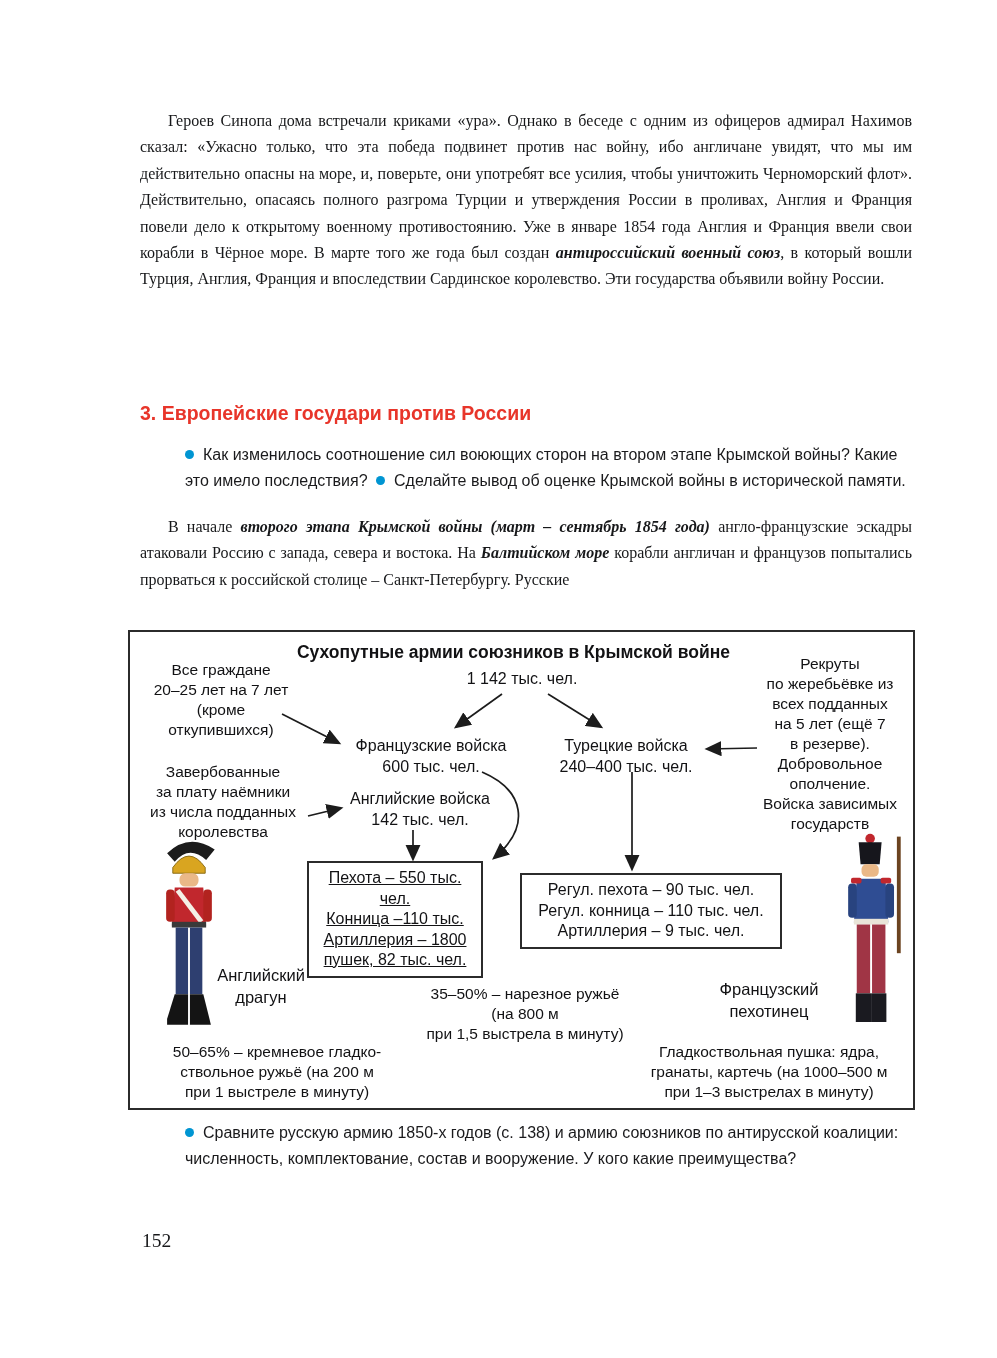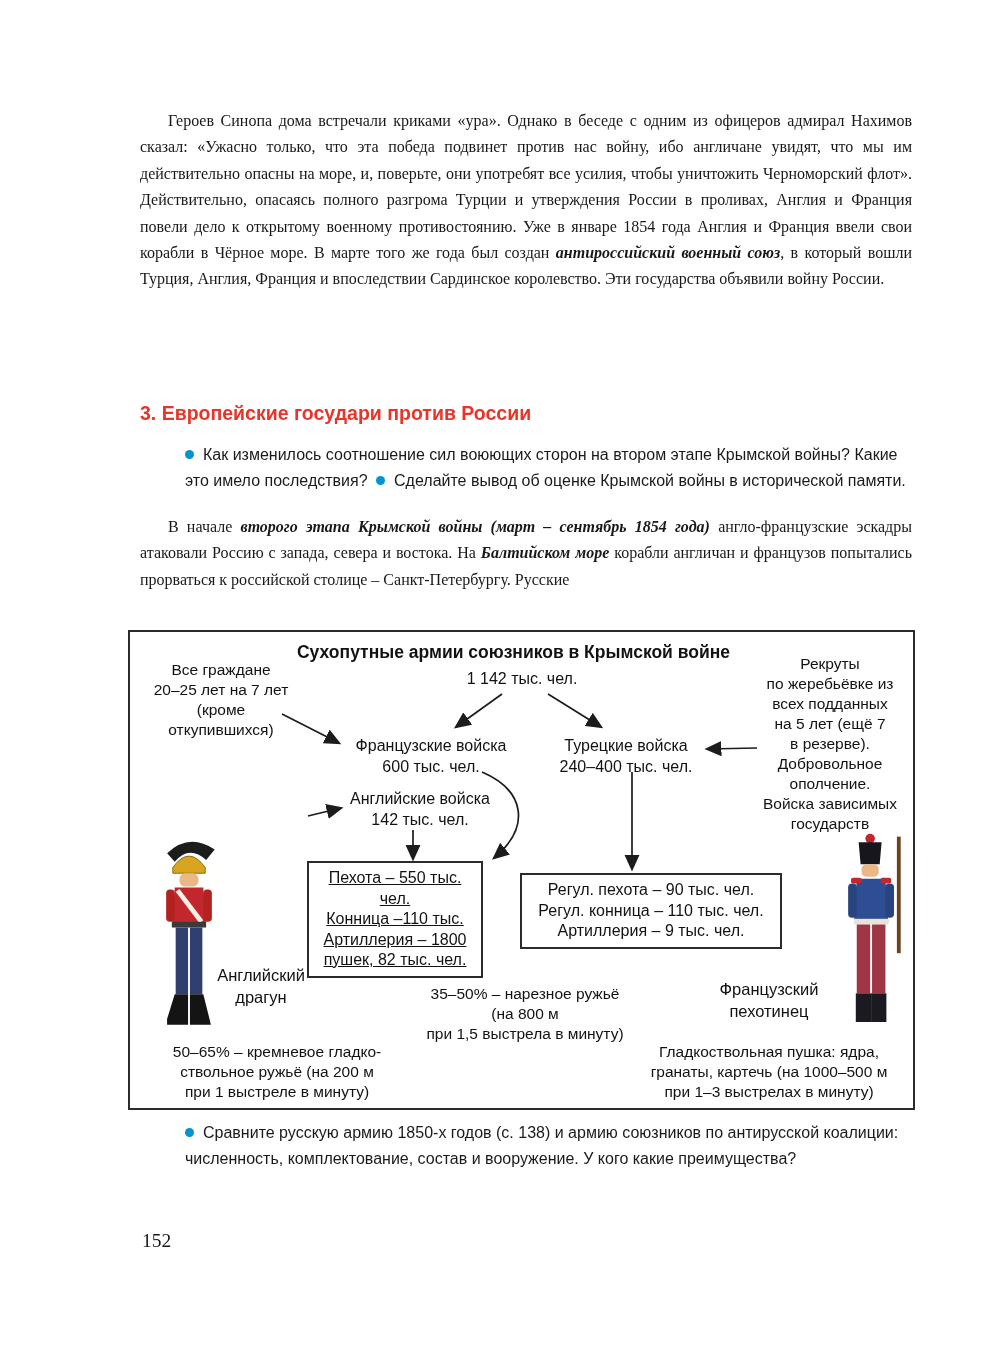--- a/index.html
+++ b/index.html
@@ -86,20 +86,24 @@
       </g>
     </svg>
 
     <div class="dg dg-title">Сухопутные армии союзников в Крымской войне</div>
     <div class="dg dg-total">1 142 тыс. чел.</div>
 
     <div class="dg dg-note" style="top:28px; left:15px; width:152px;">Все граждане
 20–25 лет на 7 лет
 (кроме
 откупившихся)</div>
+    <div class="dg dg-note" style="top:130px; left:8px; width:170px;">Завербованные
+за плату наёмники
+из числа подданных
+королевства</div>
     <div class="dg dg-note" style="top:22px; left:620px; width:160px;">Рекруты
 по жеребьёвке из
 всех подданных
 на 5 лет (ещё 7
 в резерве).
 Добровольное
 ополчение.
 Войска зависимых
 государств</div>
 

